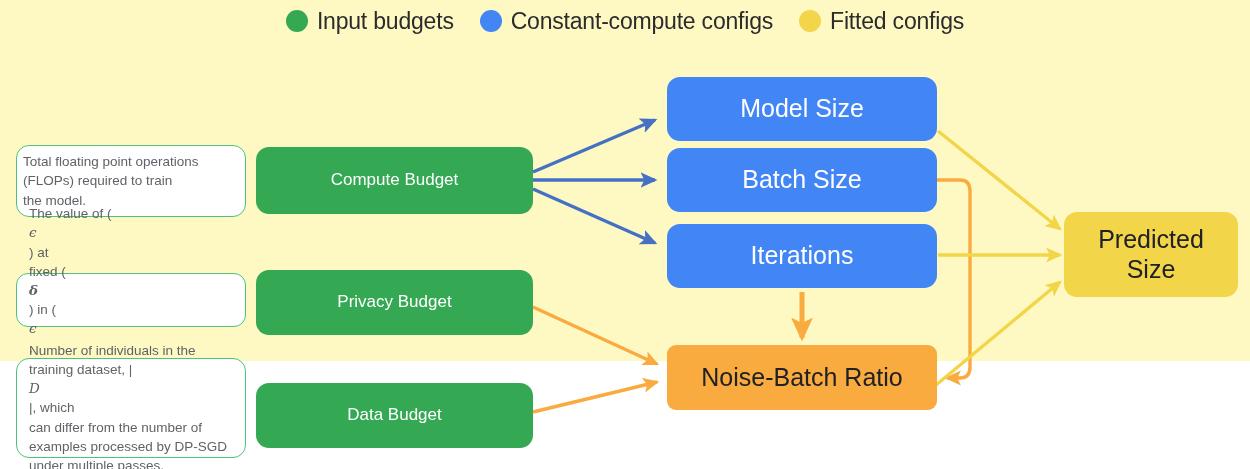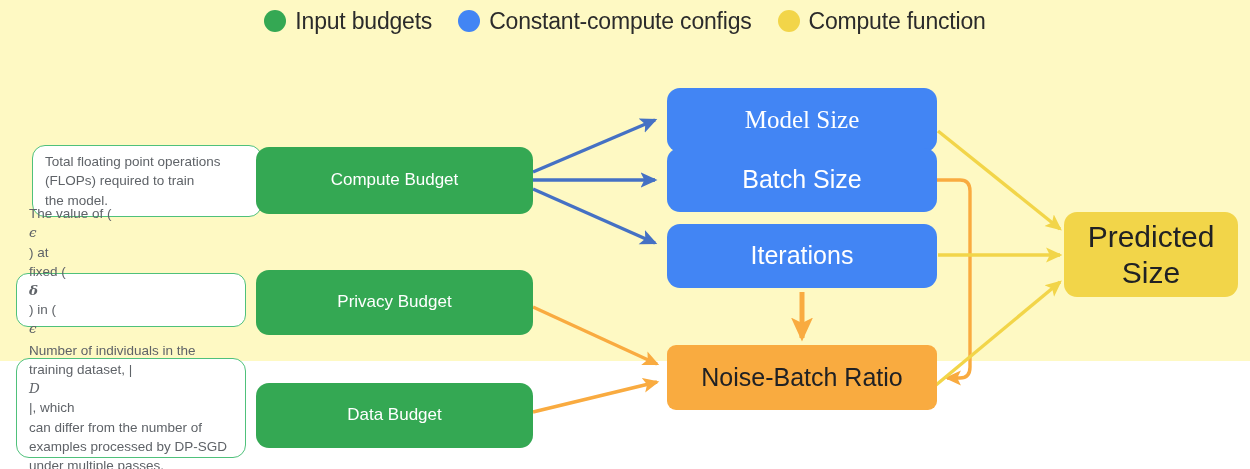--- a/index.html
+++ b/index.html
@@ -82,21 +82,21 @@
     font-size: 25px;
   }
   .node-orange {
     background: #F9AB40;
     color: #202124;
     font-size: 25px;
   }
   .node-yellow {
     background: #F2D549;
     color: #202124;
-    font-size: 30px;
+    font-size: 25px;
   }
 
   
   .callout {
     position: absolute;
     border: 1.6px solid #4FC17B;
     border-radius: 13px;
     background: #ffffff;
     color: #5f6368;
     font-size: 13.5px;
@@ -129,21 +129,21 @@
     </div>
 
     <div class="legend-item">
       <span class="legend-dot" style="background:#4285F4"></span>
       <span class="legend-label">Constant-compute configs</span>
     </div>
 
 
     <div class="legend-item">
       <span class="legend-dot" style="background:#F2D549"></span>
-      <span class="legend-label">Compute function</span>
+      <span class="legend-label">Fitted configs</span>
     </div>
 
   </div>
 
   <svg id="arrows" width="1250" height="469" viewBox="0 0 1250 469">
     <defs>
       <marker id="ah-blue" viewBox="0 0 10 10" refX="8.2" refY="5" markerWidth="5.2" markerHeight="5.2" orient="auto-start-reverse">
         <path d="M 0 0.6 L 9.6 5 L 0 9.4 L 2.2 5 Z" fill="#4571C4"></path>
       </marker>
       <marker id="ah-orange" viewBox="0 0 10 10" refX="8.2" refY="5" markerWidth="5.0" markerHeight="5.0" orient="auto-start-reverse">
@@ -166,21 +166,21 @@
 
     <path d="M 937 180 L 960 180 Q 970 180 970 191 L 970 367 Q 970 378 960 378 L 947 378" fill="none" stroke="#F9AB40" stroke-width="3.4" marker-end="url(#ah-orange)"></path>
 
     <path d="M 938 131 L 1060 229" fill="none" stroke="#F2D549" stroke-width="3.4" marker-end="url(#ah-yellow)"></path>
 
     <path d="M 938 255 L 1060 255" fill="none" stroke="#F2D549" stroke-width="3.4" marker-end="url(#ah-yellow)"></path>
 
     <path d="M 930 390 L 1060 282" fill="none" stroke="#F2D549" stroke-width="3.4" marker-end="url(#ah-yellow)"></path>
   </svg>
 
-  <div class="callout" style="left:32px; top:145px; width:230px; height:72px;">
+  <div class="callout" style="left:16px; top:145px; width:230px; height:72px;padding-left:6px;">
     <div>
       <span>Total floating point operations</span>
       <span>(FLOPs) required to train</span>
       <span>the model.</span>
     </div>
   </div>
 
   <div class="callout" style="left:16px; top:273px; width:230px; height:54px;border-radius:12px;">
     <div>
       <span>
@@ -213,21 +213,21 @@
       <span>under multiple passes.</span>
     </div>
   </div>
 
   <div class="node node-green" style="left:256px; top:147px; width:277px; height:67px;">Compute Budget</div>
 
   <div class="node node-green" style="left:256px; top:270px; width:277px; height:65px;">Privacy Budget</div>
 
   <div class="node node-green" style="left:256px; top:383px; width:277px; height:65px;">Data Budget</div>
 
-  <div class="node node-blue" style="left:667px; top:88px; width:270px; height:64px;font-family:Liberation Serif, serif;">Model Size</div>
+  <div class="node node-blue" style="left:667px; top:77px; width:270px; height:64px;">Model Size</div>
 
   <div class="node node-blue" style="left:667px; top:148px; width:270px; height:64px;">Batch Size</div>
 
   <div class="node node-blue" style="left:667px; top:224px; width:270px; height:64px;">Iterations</div>
 
   <div class="node node-orange" style="left:667px; top:345px; width:270px; height:65px;border-radius:9px;">Noise-Batch Ratio</div>
 
   <div class="node node-yellow" style="left:1064px; top:212px; width:174px; height:85px; flex-direction:column;">
     <span>Predicted</span>
     <span>Size</span>

